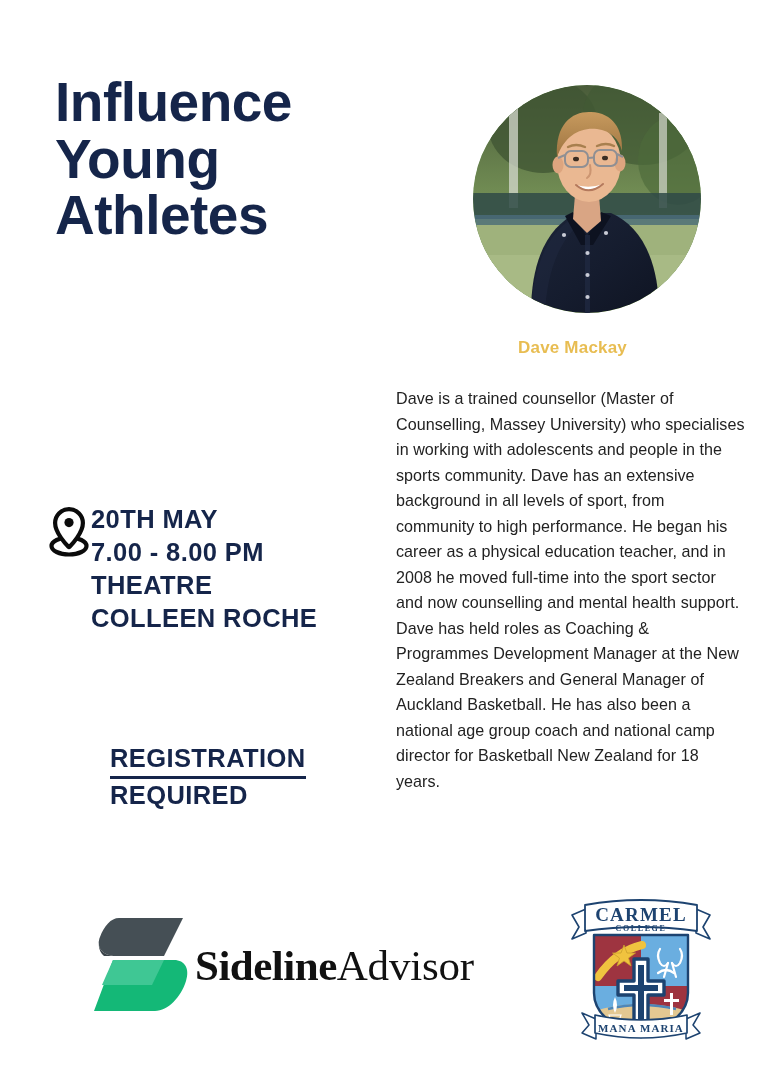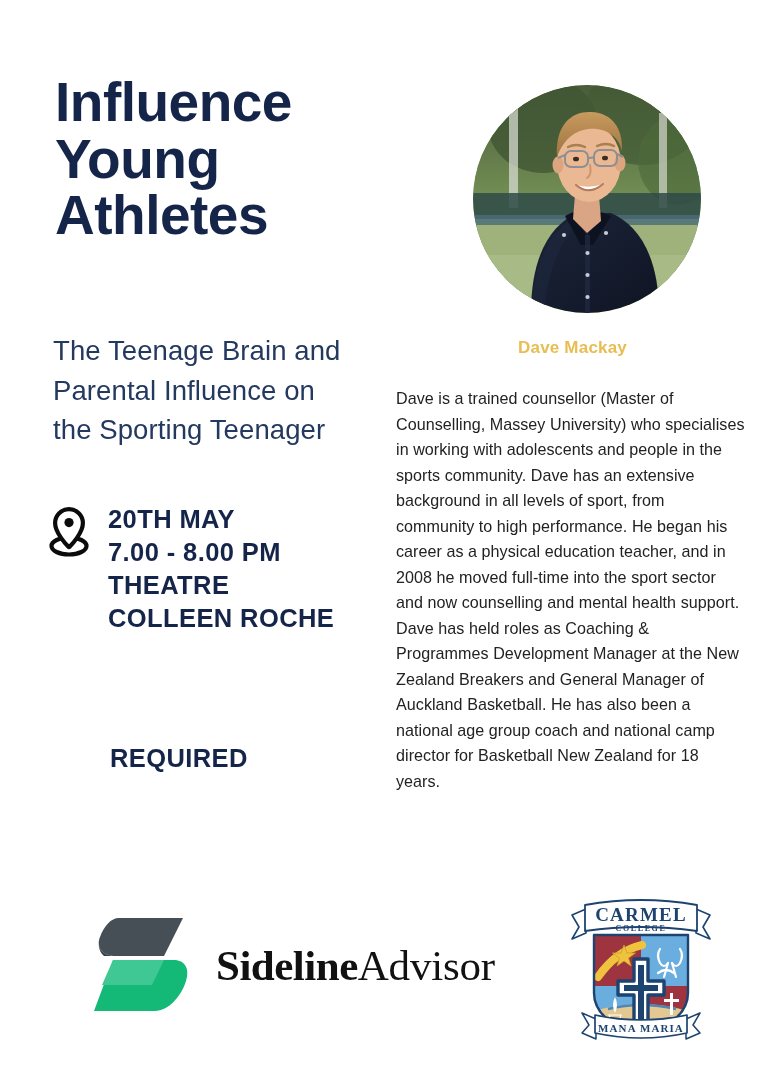--- a/index.html
+++ b/index.html
@@ -54,21 +54,20 @@
     display: flex;
     align-items: flex-start;
   }
   .pin-icon {
     width: 44px;
     height: 52px;
     flex: 0 0 auto;
     margin-top: 3px;
   }
   .event-text {
-    margin-left: 17px;
     font-size: 25.5px;
     line-height: 1.3;
     font-weight: 700;
     color: #15254a;
     letter-spacing: 0.4px;
   }
   .event-text .ev-line { display: block; white-space: nowrap; }
 
   
   .registration {
@@ -128,21 +127,21 @@
   
   .sideline-logo {
     position: absolute;
     left: 86px;
     top: 915px;
     display: flex;
     align-items: center;
   }
   .sideline-mark { width: 105px; height: 100px; flex: 0 0 auto; }
   .sideline-word {
-    margin-left: 25px;
+    margin-left: 4px;
     font-family: "Liberation Serif", serif;
     font-size: 43px;
     color: #111111;
     line-height: 1;
     white-space: nowrap;
   }
   .sideline-word .w-bold { font-weight: 700; letter-spacing: -0.5px; }
   .sideline-word .w-light { font-weight: 400; letter-spacing: -0.2px; }
 
   .carmel-crest {
@@ -158,43 +157,39 @@
 <body>
 
 <div id="poster">
 
   <div class="headline">
     <span class="hl-line">Influence</span>
     <span class="hl-line">Young</span>
     <span class="hl-line">Athletes</span>
   </div>
 
-  <div class="subhead">
-    <span class="sh-line">The Teenage Brain and</span>
-    <span class="sh-line">Parental Influence on</span>
-    <span class="sh-line">the Sporting Teenager</span>
-  </div>
 
   <div class="event-block">
     <div class="pin-icon">
       <svg viewBox="0 0 44 52" xmlns="http://www.w3.org/2000/svg">
         <ellipse cx="22" cy="40" rx="17.5" ry="8.5" fill="none" stroke="#0b0b0b" stroke-width="4.2"></ellipse>
         <path d="M22 3.2c-7.7 0-13.9 6.2-13.9 13.9 0 9.7 10.9 21.3 13.3 23.7a0.85 0.85 0 0 0 1.2 0c2.4-2.4 13.3-14 13.3-23.7C35.9 9.4 29.7 3.2 22 3.2z" fill="#ffffff" stroke="#0b0b0b" stroke-width="4.2" stroke-linejoin="round"></path>
         <circle cx="22" cy="16.6" r="4.6" fill="#0b0b0b"></circle>
       </svg>
     </div>
     <div class="event-text">
       <span class="ev-line">20TH MAY</span>
       <span class="ev-line">7.00 - 8.00 PM</span>
       <span class="ev-line">THEATRE</span>
       <span class="ev-line">COLLEEN ROCHE</span>
     </div>
   </div>
 
   <div class="registration">
+    <span class="reg-line"><span class="reg-underline">REGISTRATION</span></span>
     <span class="reg-line">REQUIRED</span>
   </div>
 
   <div class="portrait">
     <svg viewBox="0 0 228 228" xmlns="http://www.w3.org/2000/svg">
       <defs>
         <linearGradient id="bgTrees" x1="0" y1="0" x2="0" y2="1">
           <stop offset="0%" stop-color="#4a5c3a"></stop>
           <stop offset="45%" stop-color="#6f8a52"></stop>
           <stop offset="100%" stop-color="#93ab78"></stop>

